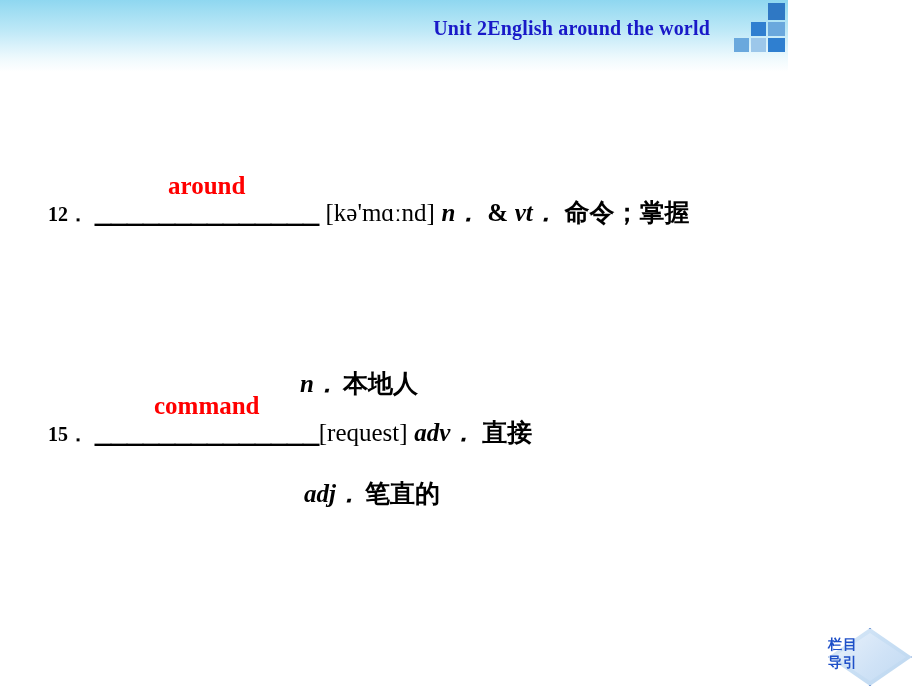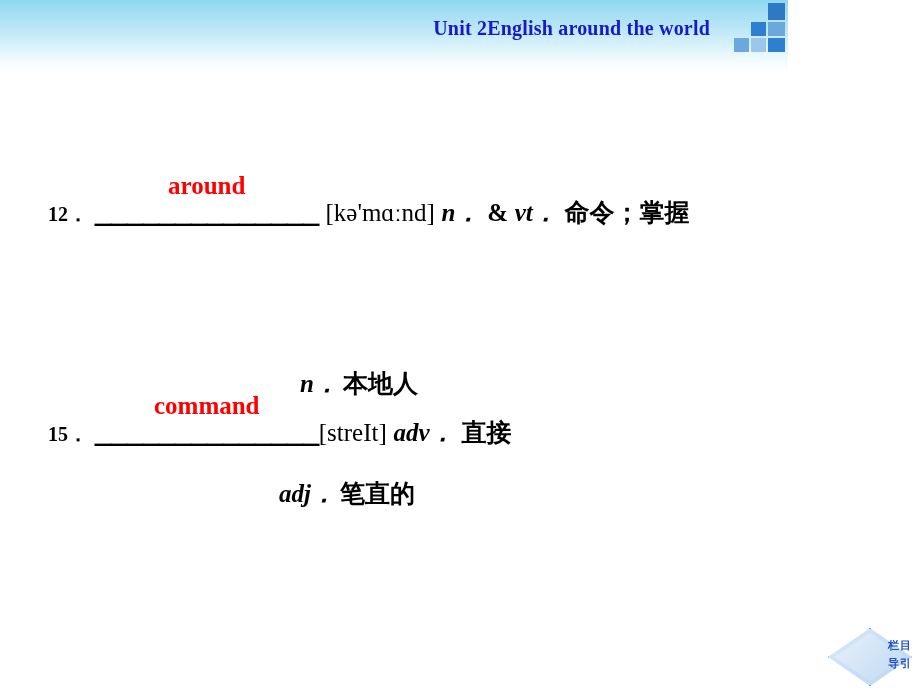--- a/index.html
+++ b/index.html
@@ -167,25 +167,25 @@
     width: 72px;
     height: 48px;
     clip-path: polygon(50% 0%, 100% 50%, 50% 100%, 0% 50%);
     background: linear-gradient(135deg, #e8f1fb 0%, #cfe2f6 60%, #c2daf2 100%);
   }
   #nav-badge .badge-text {
     position: absolute;
     left: 0;
     top: 8px;
     width: 84px;
-    text-align: right;
+    text-align: left;
     color: #1f50c8;
     font-family: Liberation Serif, serif;
     font-weight: bold;
-    font-size: 11px;
+    font-size: 14px;
     line-height: 18px;
     letter-spacing: 1px;
   }
 </style>
 </head>
 <body>
 
 <div id="header-band">
   <div id="header-title">Unit 2English around the world</div>
 
@@ -219,26 +219,26 @@
   <div class="contline" style="left:300px; top:287px;">
     <span class="pos">n．</span>
     <span class="cn">本地人</span>
   </div>
 
   <div class="entry" style="top:342px;">
     <span class="num">15．</span>
     <span class="blankwrap">
       <span class="blankline">______________</span>
       <span class="answer">command</span>
-    </span><span class="phon">[streIt]</span>
+    </span><span class="phon">[request]</span>
     <span class="pos">adv．</span>
     <span class="cn">直接</span>
   </div>
 
-  <div class="contline" style="left:279px; top:397px;">
+  <div class="contline" style="left:304px; top:397px;">
     <span class="pos">adj．</span>
     <span class="cn">笔直的</span>
   </div>
 
 </div>
 
 <div id="nav-badge">
   <div class="diamond"></div>
   <div class="diamond-inner"></div>
   <div class="badge-text">

